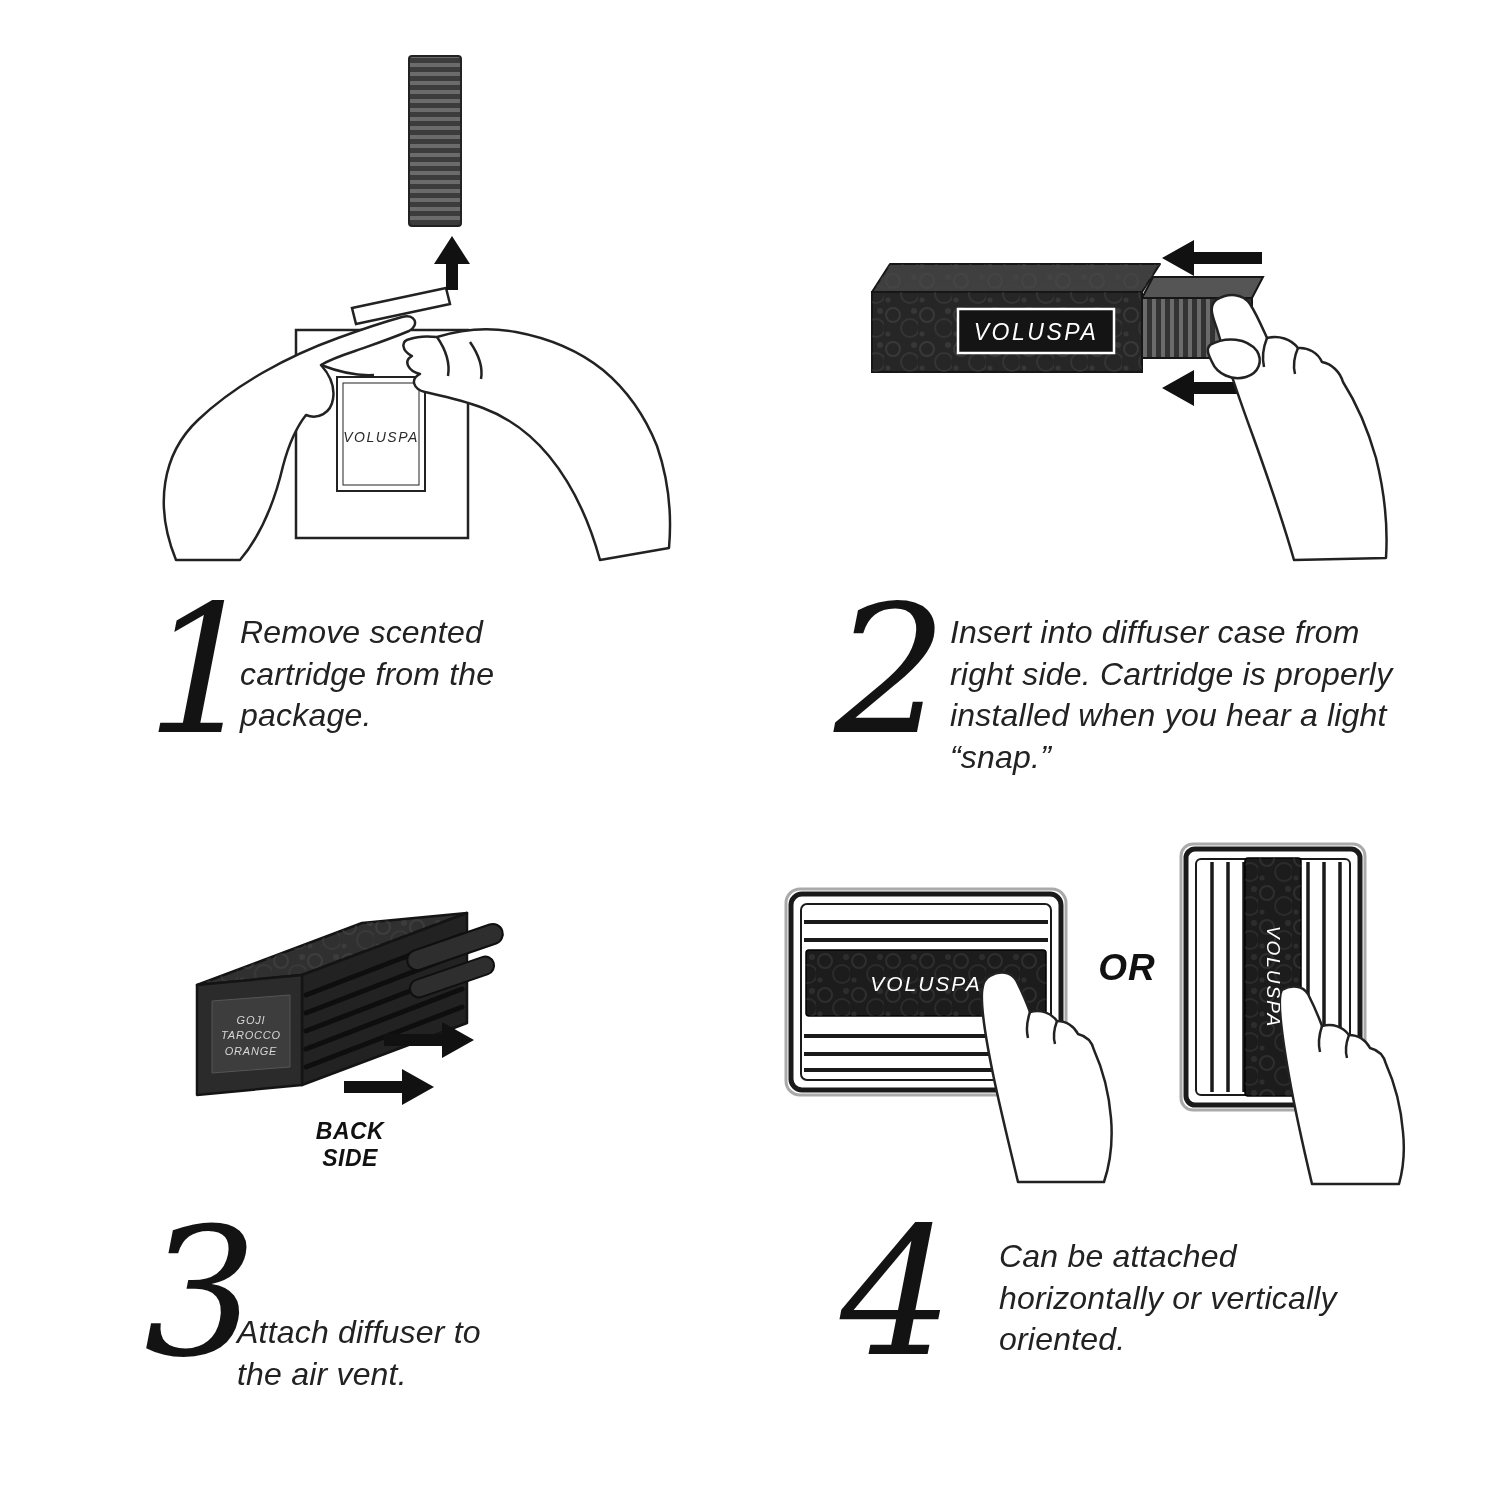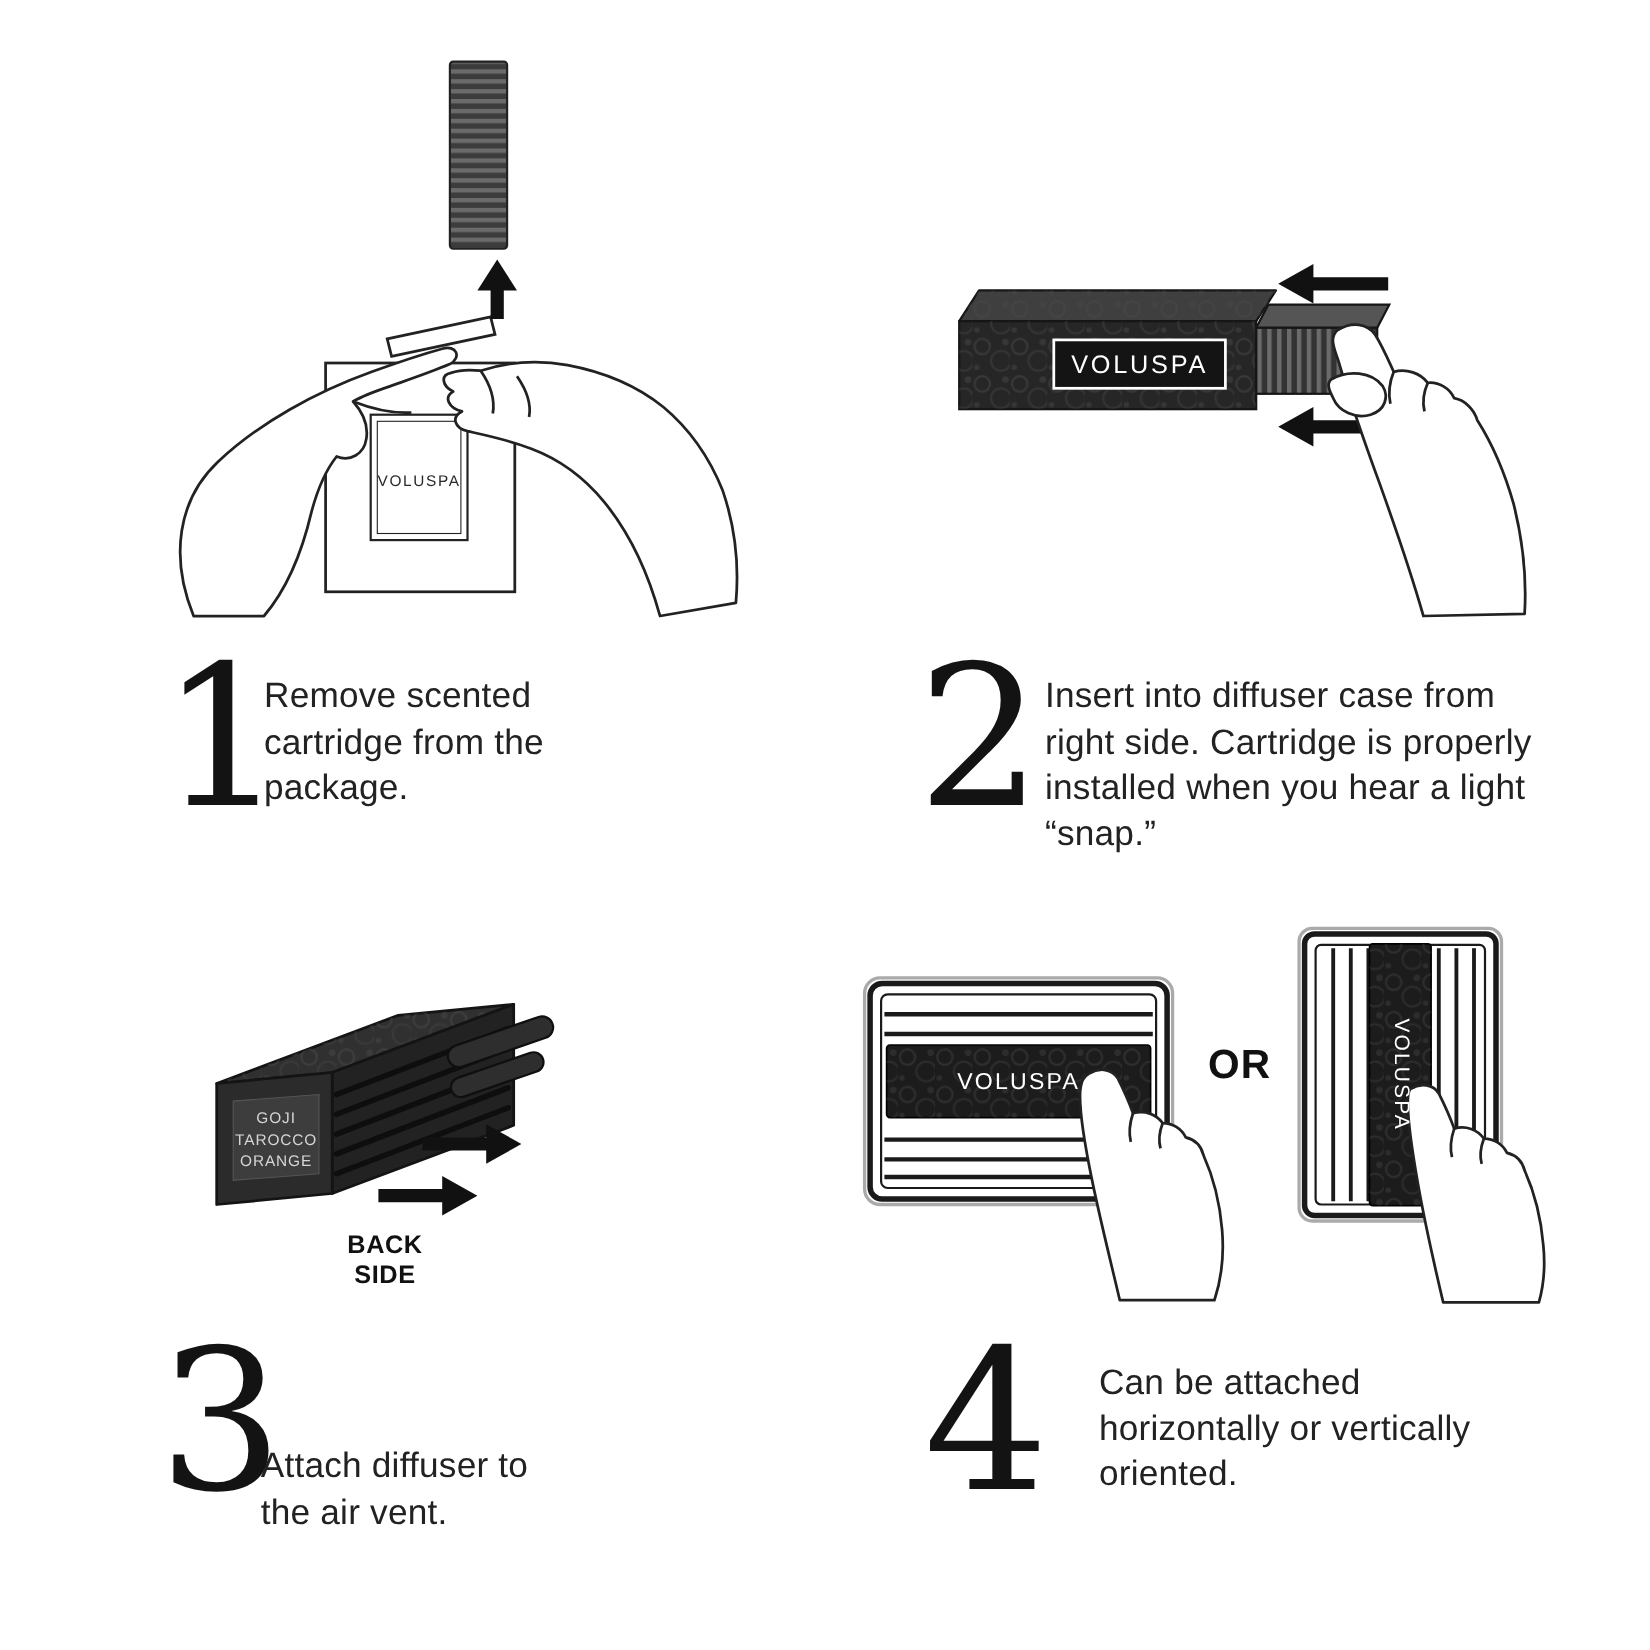--- a/index.html
+++ b/index.html
@@ -1,36 +1,36 @@
 <!DOCTYPE html>
 <html><head>
 <meta charset="utf-8">
 <style>
   html,body{margin:0;padding:0;}
   body{
     width:1500px;height:1500px;background:#ffffff;position:relative;overflow:hidden;
     font-family:"Liberation Sans", sans-serif;color:#1f1f1f;
   }
   .canvas{position:absolute;left:0;top:0;width:1500px;height:1500px;}
-  .ov{position:absolute;}
+  .ov{position:absolute;font-style:italic;}
   .center{transform:translate(-50%,-50%);text-align:center;}
   .num{
     font-family:"DejaVu Serif", serif;
     font-size:178px;line-height:0.8;color:#131313;font-weight:400;
   }
   .cap{font-size:32px;line-height:1.3;color:#222222;letter-spacing:0.2px;}
   .pre{white-space:pre-line;}
   .brand-small{font-size:14px;letter-spacing:1.5px;color:#2a2a2a;}
   .brand-case{font-size:23px;letter-spacing:2.5px;color:#ffffff;}
   .brand-hdiff{font-size:21px;letter-spacing:2px;color:#ffffff;}
   .brand-vdiff{
     font-size:19px;letter-spacing:2px;color:#ffffff;
     writing-mode:vertical-rl;text-orientation:sideways;
   }
-  .scent{font-size:14px;line-height:1.4;letter-spacing:0.8px;color:#d6d6d6;}
+  .scent{font-size:11px;line-height:1.4;letter-spacing:0.8px;color:#d6d6d6;}
   .backside{font-size:23px;font-weight:bold;line-height:1.18;color:#111;letter-spacing:0.5px;}
   .or{font-size:37px;font-weight:bold;color:#111;letter-spacing:1px;}
 </style>
 </head>
 <body>
 
 <svg class="canvas" viewBox="0 0 1500 1500" xmlns="http://www.w3.org/2000/svg">
   <defs>
     <pattern id="ribsH" width="10" height="9" patternUnits="userSpaceOnUse">
       <rect width="10" height="9" fill="#3c3c3c"></rect>

